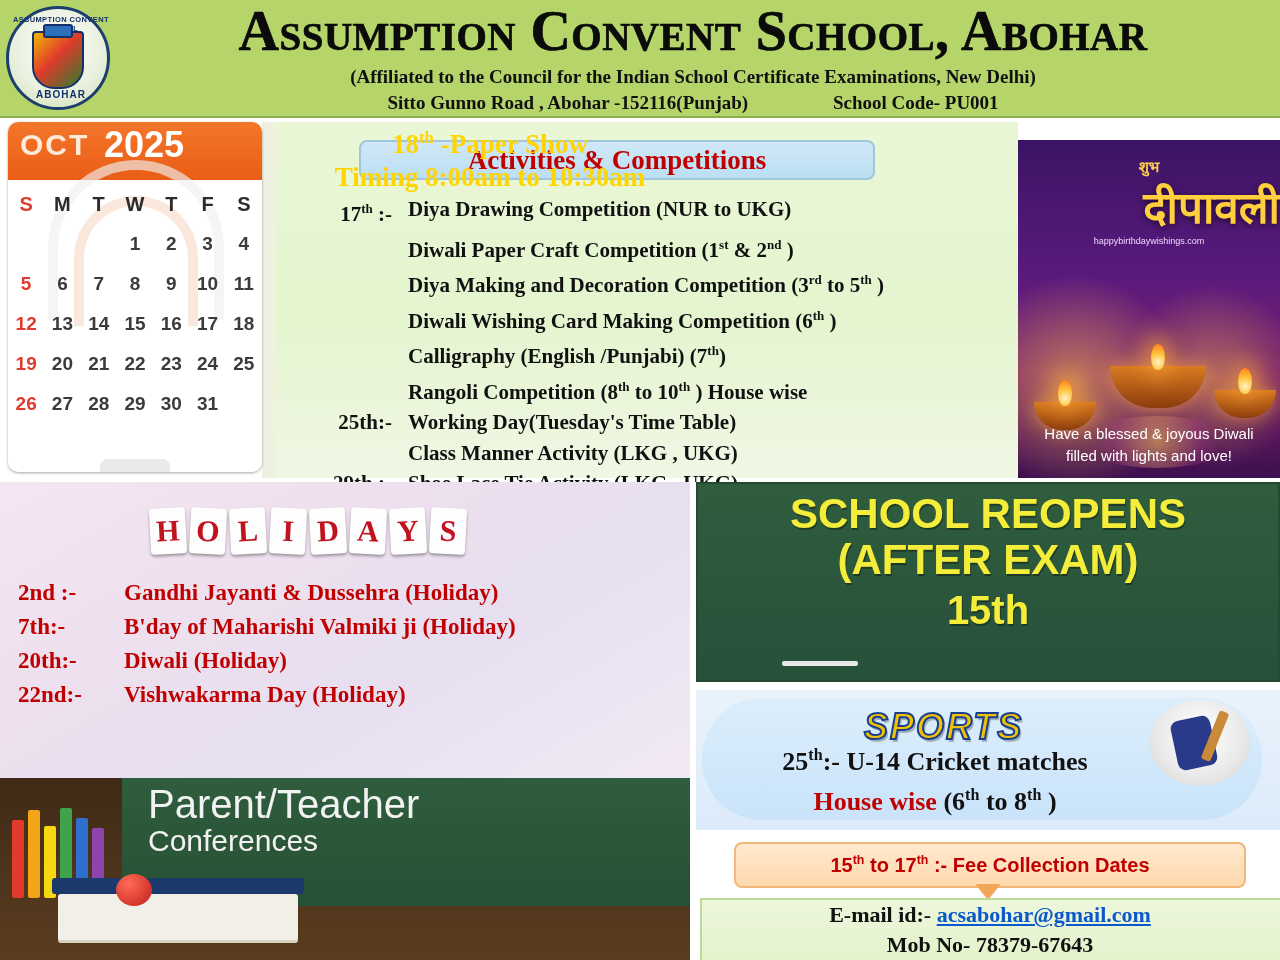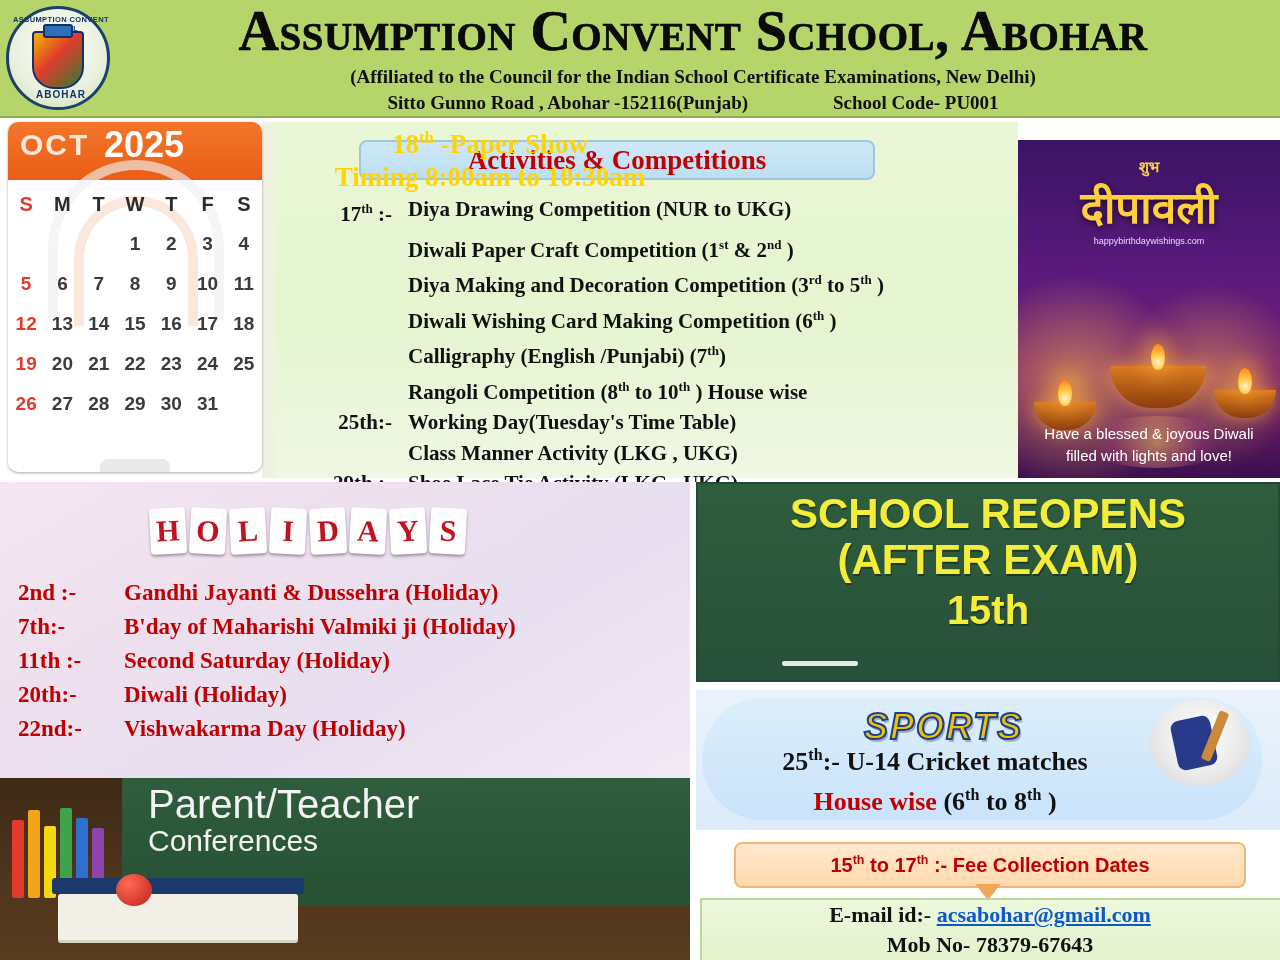--- a/index.html
+++ b/index.html
@@ -143,21 +143,21 @@
       radial-gradient(circle at 22% 72%, rgba(255,196,80,.55) 0%, rgba(255,150,30,0) 34%),
       radial-gradient(circle at 74% 70%, rgba(255,196,80,.45) 0%, rgba(255,150,30,0) 30%),
       linear-gradient(180deg,#3b1464 0%,#5a1a7d 40%,#7a1f6b 70%,#3c0f4f 100%);
     overflow:hidden;
   }
   .d-text1{
     position:absolute;left:0;top:16px;width:262px;text-align:center;
     font-family:"Liberation Sans", sans-serif;color:#ffd24a;font-size:15px;font-weight:bold;
   }
   .d-text2{
-    position:absolute;left:0;top:36px;width:262px;text-align:center;
+    position:absolute;left:0;top:36px;width:262px;text-align:right;
     font-family:"Liberation Sans", sans-serif;color:#ffcf3d;font-size:44px;font-weight:bold;
     text-shadow:0 2px 6px rgba(0,0,0,.6);
   }
   .d-small{
     position:absolute;left:0;top:96px;width:262px;text-align:center;
     font-family:"Liberation Sans", sans-serif;color:#f0d7ff;font-size:9px;
   }
   .diya{
     position:absolute;width:78px;height:34px;border-radius:0 0 42px 42px;
     background:linear-gradient(180deg,#d97b22 0%,#8c3c0c 100%);
@@ -501,24 +501,20 @@
     <span>S</span>
   </div>
   <div class="hol-list">
     <div class="hol-row">
       <div class="hol-d">2nd :-</div>
       <div class="hol-t">Gandhi Jayanti &amp; Dussehra (Holiday)</div>
     </div>
     <div class="hol-row">
       <div class="hol-d">7th:-</div>
       <div class="hol-t">B'day of Maharishi Valmiki ji (Holiday)</div>
-    </div>
-    <div class="hol-row">
-      <div class="hol-d">11th :-</div>
-      <div class="hol-t">Second Saturday (Holiday)</div>
     </div>
     <div class="hol-row">
       <div class="hol-d">20th:-</div>
       <div class="hol-t">Diwali (Holiday)</div>
     </div>
     <div class="hol-row">
       <div class="hol-d">22nd:-</div>
       <div class="hol-t">Vishwakarma Day (Holiday)</div>
     </div>
   </div>

